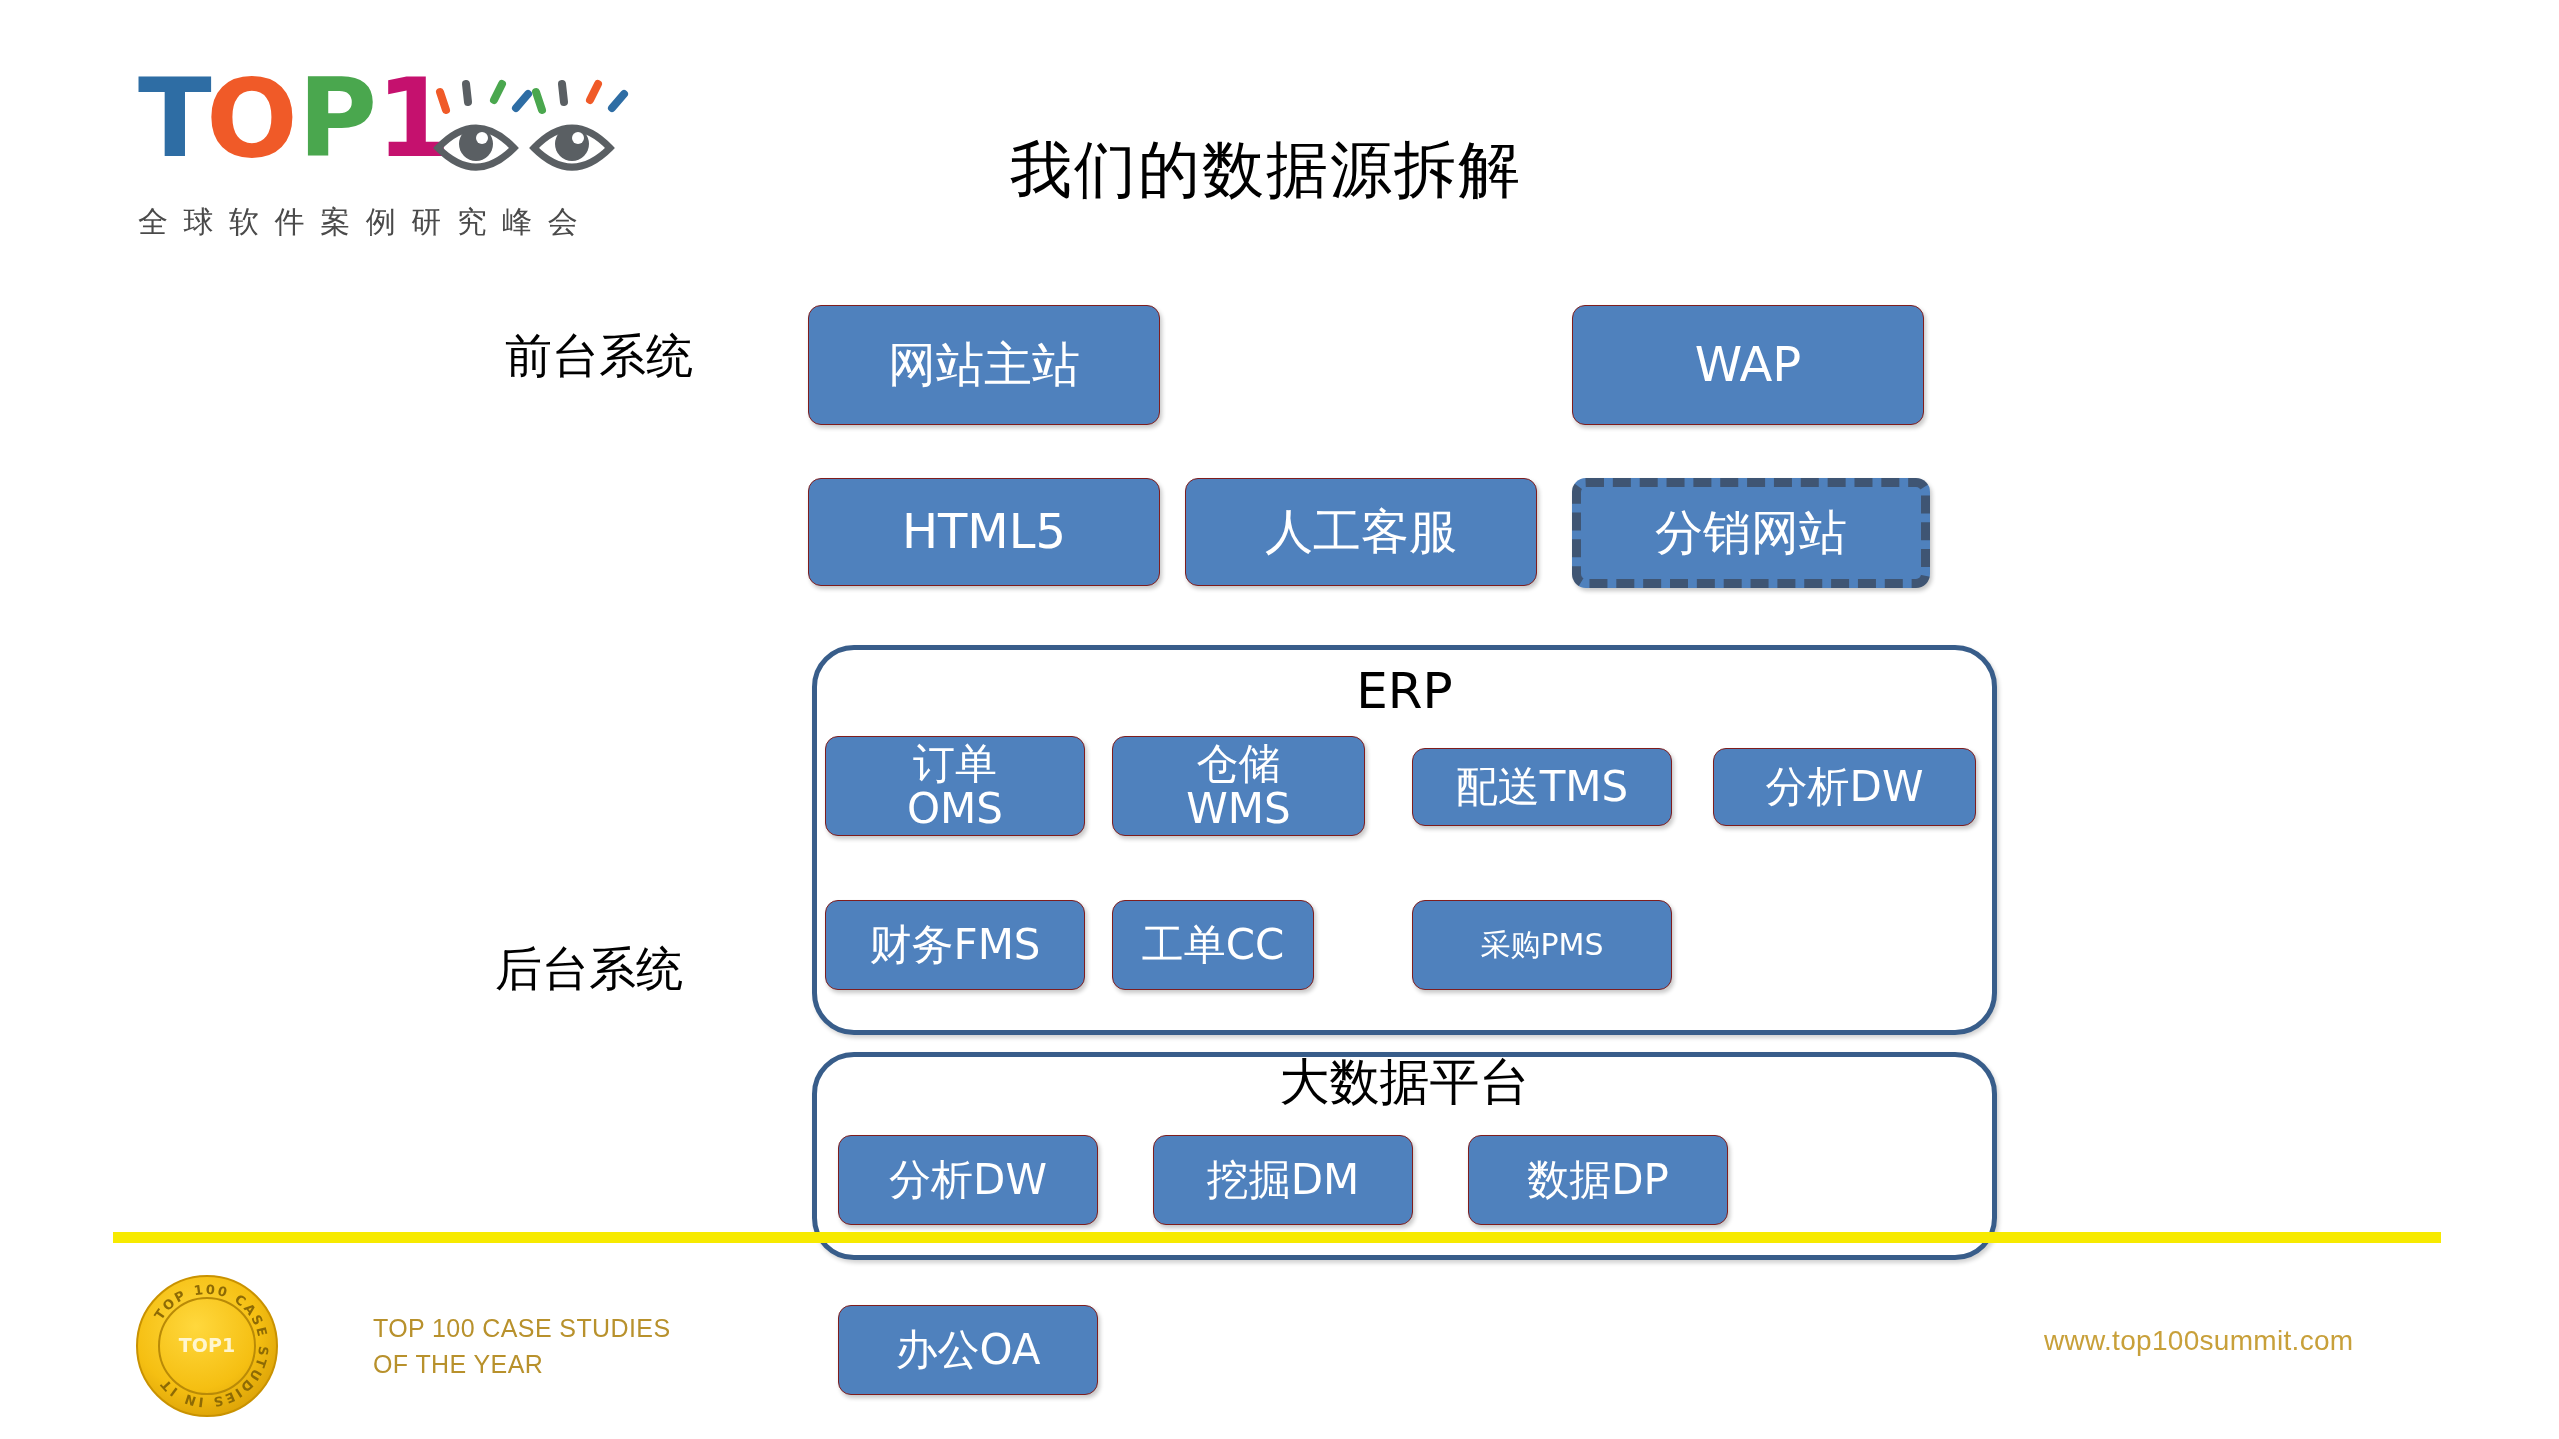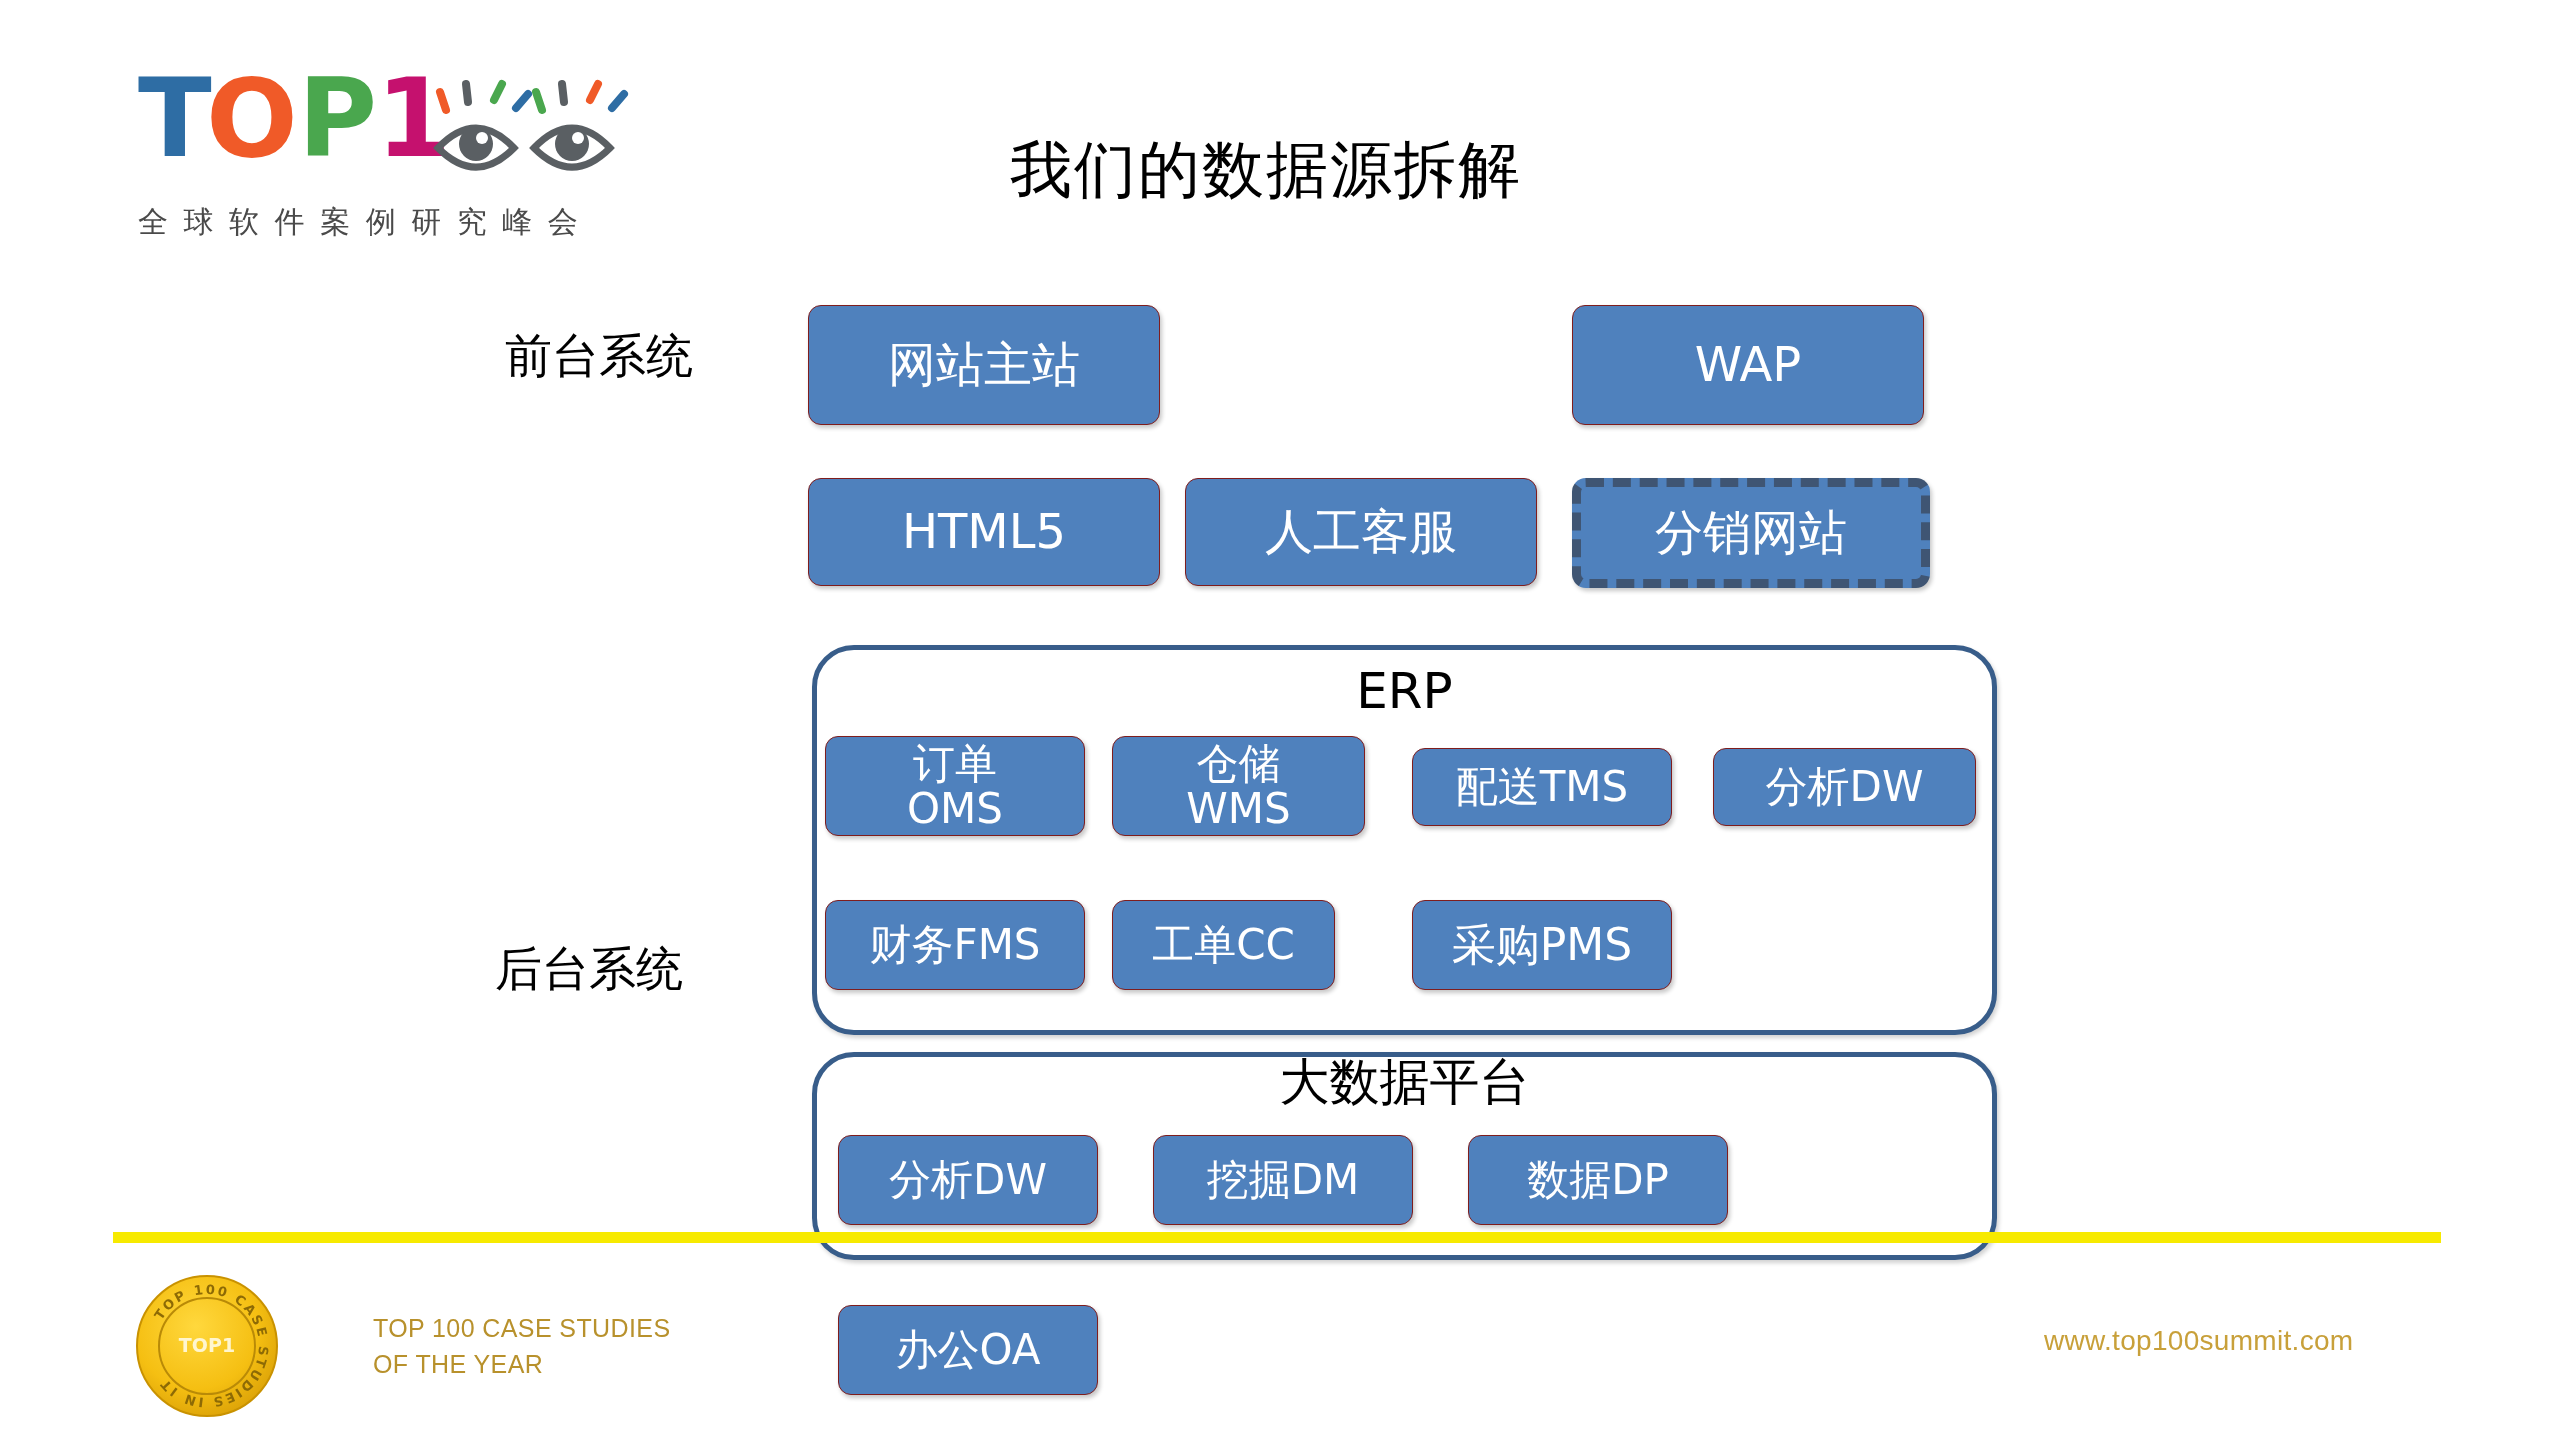--- a/index.html
+++ b/index.html
@@ -167,22 +167,22 @@
     <div class="group-title" style="top:12px;">ERP</div>
   </div>
   <div class="box" style="left:825px;top:736px;width:260px;height:100px;font-size:42px;">订单
 OMS</div>
   <div class="box" style="left:1112px;top:736px;width:253px;height:100px;font-size:42px;">仓储
 WMS</div>
   <div class="box" style="left:1412px;top:748px;width:260px;height:78px;font-size:42px;">配送TMS</div>
   <div class="box" style="left:1713px;top:748px;width:263px;height:78px;font-size:42px;">分析DW</div>
 
   <div class="box" style="left:825px;top:900px;width:260px;height:90px;font-size:42px;">财务FMS</div>
-  <div class="box" style="left:1112px;top:900px;width:223px;height:90px;font-size:42px;">工单CC</div>
-  <div class="box" style="left:1412px;top:900px;width:260px;height:90px;font-size:44px;">采购PMS</div>
+  <div class="box" style="left:1112px;top:900px;width:202px;height:90px;font-size:42px;">工单CC</div>
+  <div class="box" style="left:1412px;top:900px;width:260px;height:90px;font-size:30px;">采购PMS</div>
 
   <div class="group" style="left:812px;top:1052px;width:1185px;height:208px;">
     <div class="group-title" style="top:-8px;">大数据平台</div>
   </div>
   <div class="box" style="left:838px;top:1135px;width:260px;height:90px;font-size:42px;">分析DW</div>
   <div class="box" style="left:1153px;top:1135px;width:260px;height:90px;font-size:42px;">挖掘DM</div>
   <div class="box" style="left:1468px;top:1135px;width:260px;height:90px;font-size:42px;">数据DP</div>
 
   <div id="rule"></div>
 

